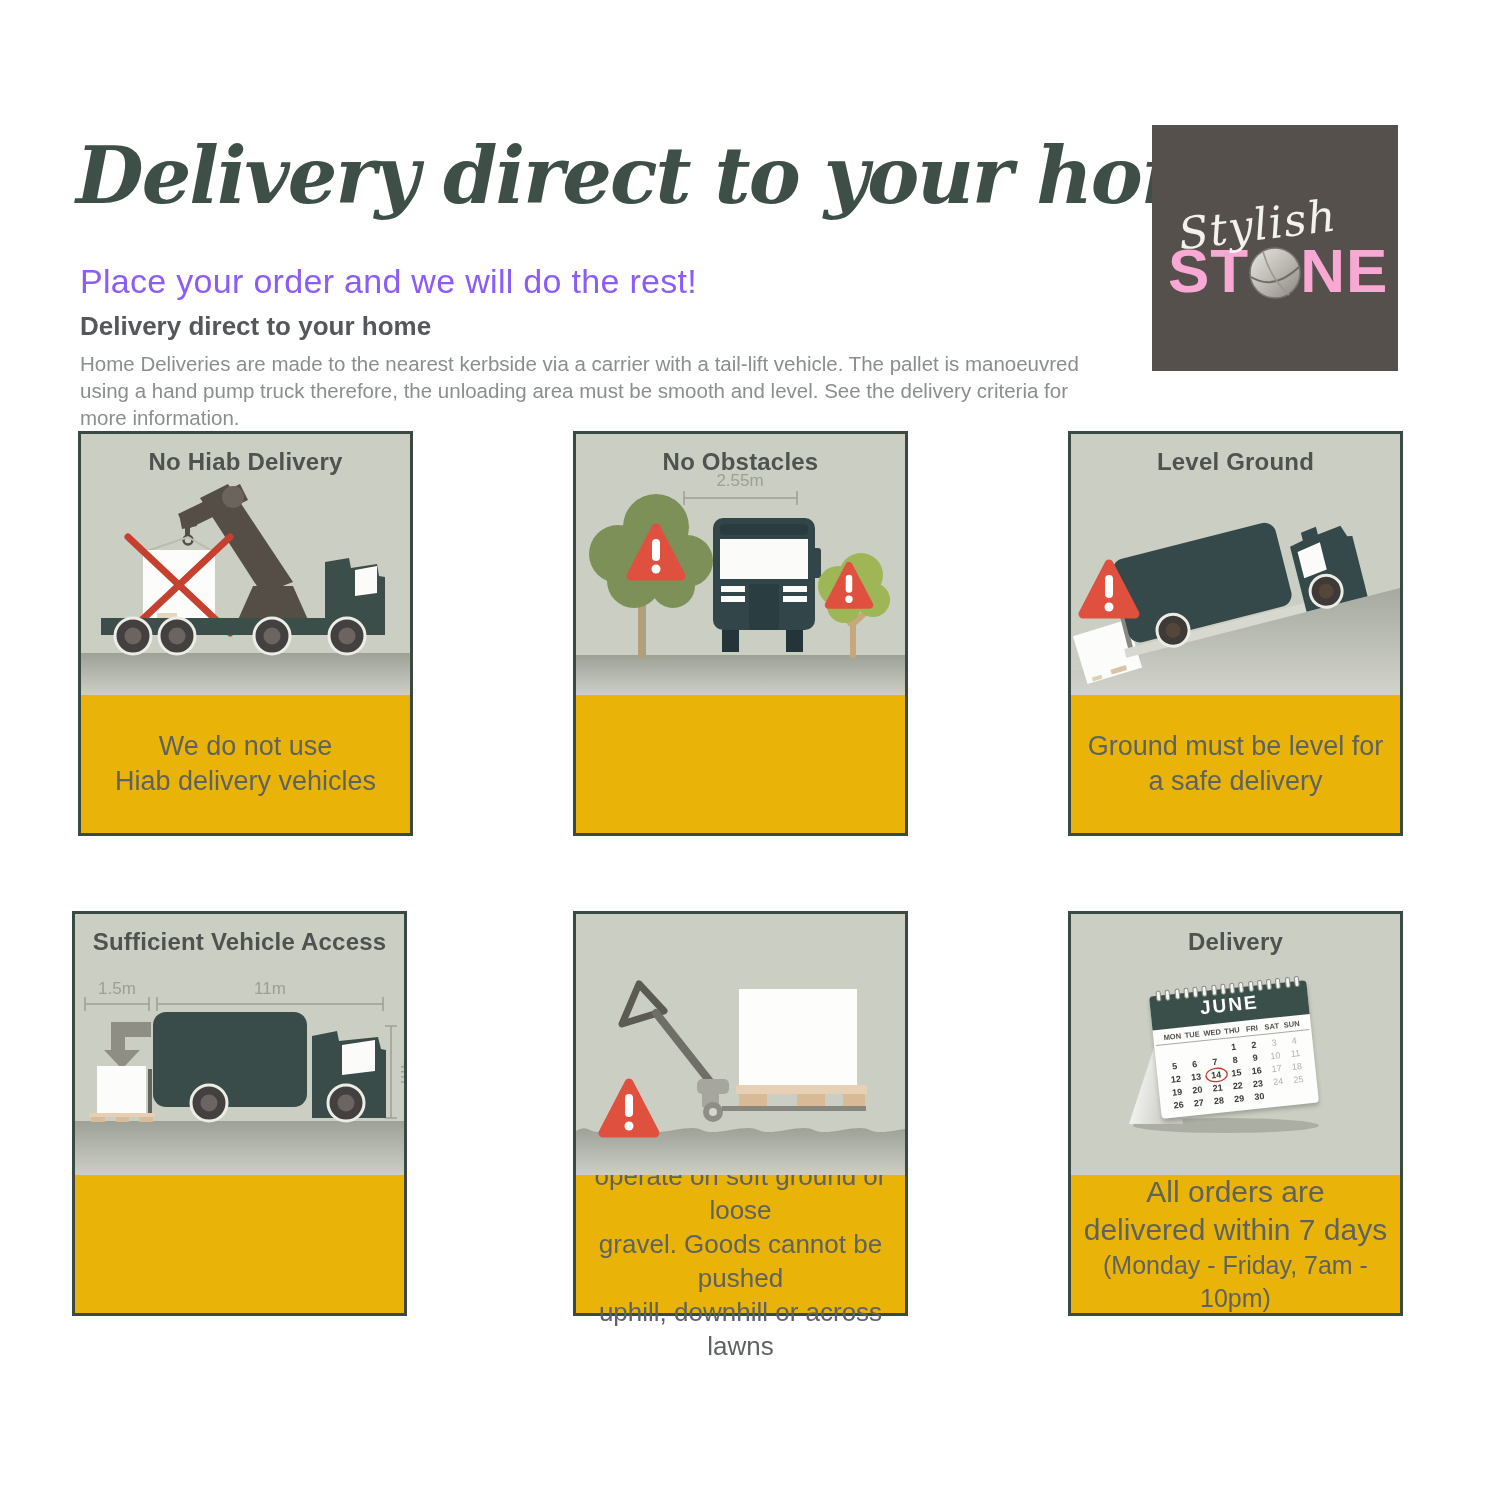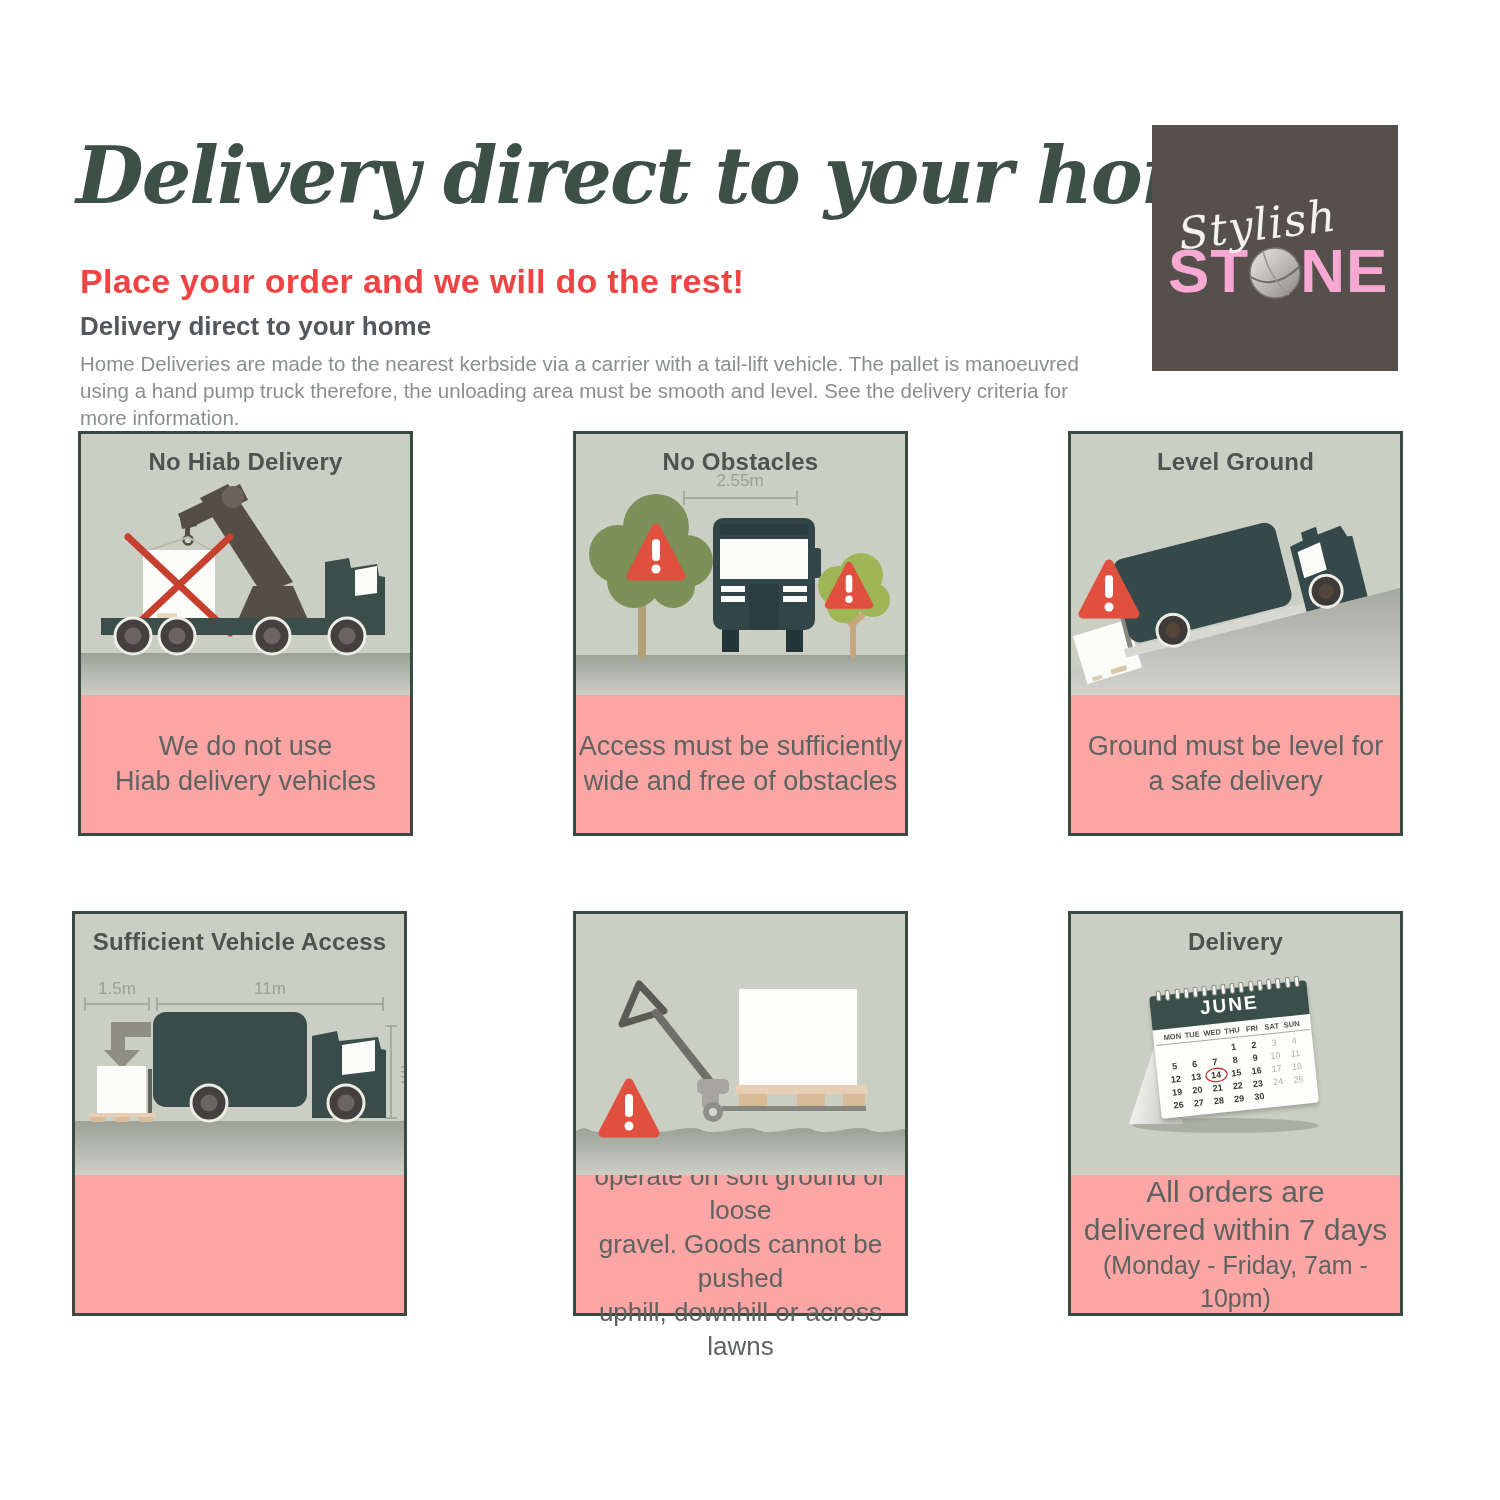--- a/index.html
+++ b/index.html
@@ -2,35 +2,35 @@
 <html><head>
 <meta charset="utf-8">
 <style>
   html,body{margin:0;padding:0;background:#fff;}
   .page{position:relative;width:1500px;height:1500px;background:#ffffff;
         font-family:"Liberation Sans",sans-serif;overflow:hidden;}
 
   
   .main-title{position:absolute;left:76px;top:130px;font-family:"DejaVu Serif",serif;
     font-style:italic;font-weight:bold;font-size:78px;color:#3e4f48;letter-spacing:-2px;white-space:nowrap;}
-  .subtitle{position:absolute;left:80px;top:262px;font-size:34px;font-weight:bold;color:#ef4444;letter-spacing:.3px;}
+  .subtitle{position:absolute;left:80px;top:262px;font-size:34px;font-weight:normal;color:#8b5cf6;letter-spacing:.3px;}
   .subheading{position:absolute;left:80px;top:311px;font-size:26px;font-weight:bold;color:#54585a;}
   .paragraph{position:absolute;left:80px;top:350px;width:1005px;font-size:20.5px;line-height:27px;color:#8a8e8f;}
 
   
   .logo{position:absolute;left:1152px;top:125px;width:246px;height:246px;background:#56504c;
         display:flex;flex-direction:column;justify-content:center;}
   .logo-script{font-family:"DejaVu Serif",serif;font-style:italic;font-size:44px;color:#f4f2ee;
         transform:rotate(-7deg);margin:4px 0 -10px 26px;align-self:flex-start;letter-spacing:1px;}
   .logo-word{display:flex;align-items:center;margin-left:16px;font-size:62px;font-weight:bold;
         color:#f9a8d4;letter-spacing:1px;line-height:62px;}
   .logo-word svg{margin:4px -2px 0 -1px;}
 
   
-  .card{position:absolute;width:335px;height:405px;border:3px solid #3a4a43;background:#fca5a5;box-sizing:border-box;}
+  .card{position:absolute;width:335px;height:405px;border:3px solid #3a4a43;background:#eab308;box-sizing:border-box;}
   .card-illustration{position:relative;height:261px;background:#cbcfc3;overflow:hidden;}
   .card-title{position:absolute;top:14px;left:0;width:100%;text-align:center;font-weight:bold;
         font-size:24px;color:#4e534f;z-index:6;letter-spacing:.2px;}
   .illus{position:absolute;left:0;top:0;width:100%;height:100%;}
   .card-body{height:138px;display:flex;flex-direction:column;justify-content:center;align-items:center;
         text-align:center;color:#5e6360;border-radius:19px;}
   .card-body .line{font-size:27px;line-height:35px;}
   .card-body.dense .line{font-size:26px;line-height:34px;}
   .card-body .line.big{font-size:30px;line-height:38px;}
   .card-body .line.small{font-size:25px;line-height:33px;}
@@ -189,24 +189,20 @@
           <path d="M0,-26 L25,22 L-25,22 Z" fill="#e0503e" stroke="#e0503e" stroke-width="9" stroke-linejoin="round"></path>
           <rect x="-4" y="-15" width="8" height="22" rx="4" fill="#fff"></rect>
             <circle cx="0" cy="15" r="4.5" fill="#fff"></circle>
         </g>
         <g transform="translate(273,153) scale(0.82)">
           <path d="M0,-26 L25,22 L-25,22 Z" fill="#e0503e" stroke="#e0503e" stroke-width="9" stroke-linejoin="round"></path>
           <rect x="-4" y="-15" width="8" height="22" rx="4" fill="#fff"></rect>
             <circle cx="0" cy="15" r="4.5" fill="#fff"></circle>
         </g>
       </svg>
-    </div>
-    <div class="card-body">
-      <div class="line">Access must be sufficiently</div>
-      <div class="line">wide and free of obstacles</div>
     </div>
   </div>
 
   <div class="card" style="left:1068px;top:431px;">
     <div class="card-illustration">
       <div class="card-title">Level Ground</div>
       <svg class="illus" viewBox="0 0 329 261">
         <defs>
             <linearGradient id="g3" x1="0" y1="0" x2="0" y2="1">
           <stop offset="0" stop-color="#a6a99f"></stop>

